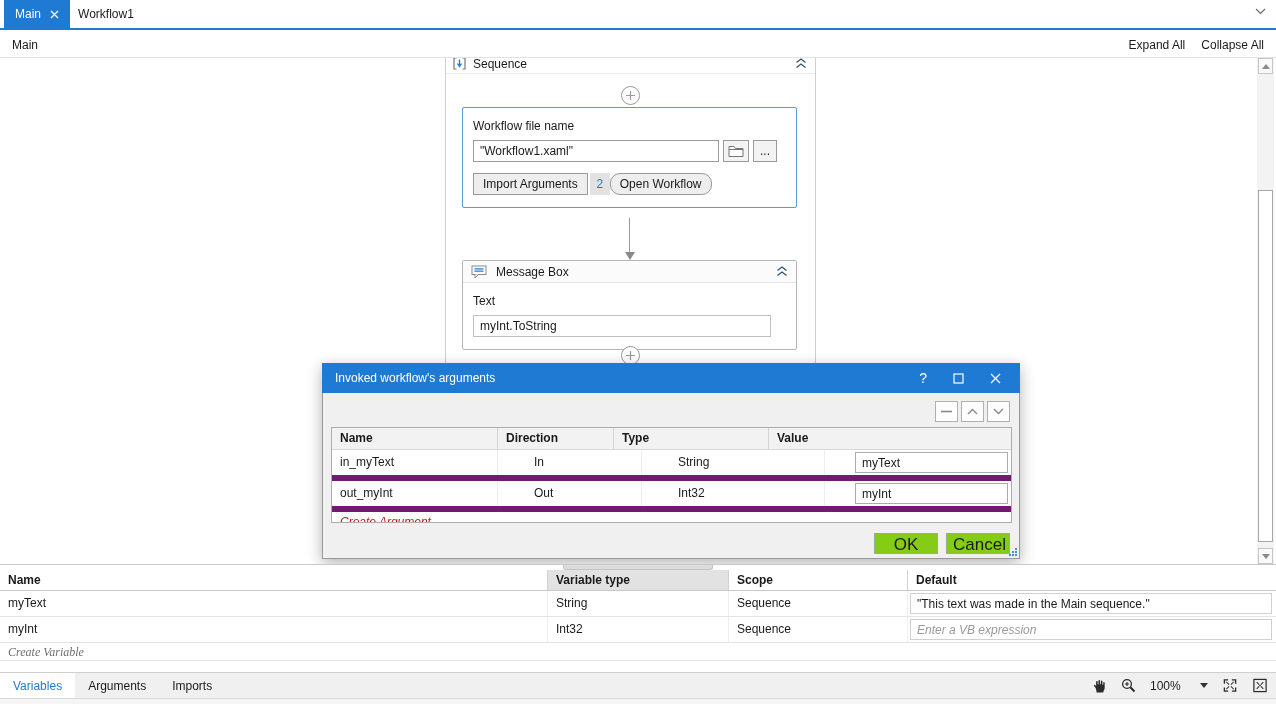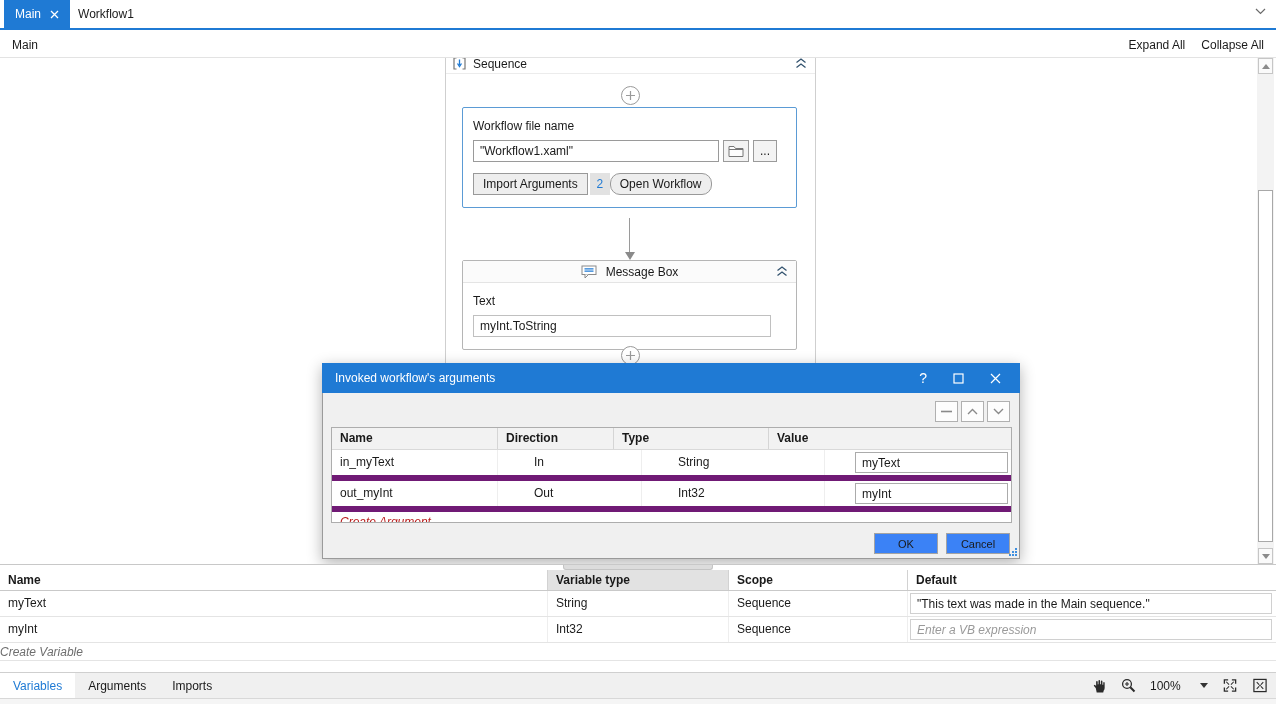--- a/index.html
+++ b/index.html
@@ -38,21 +38,21 @@
 
   .plus-circle { position:absolute; width:19px; height:19px; border-radius:50%;
                  border:1px solid #9a9a9a; background:#fff; display:flex; align-items:center; justify-content:center; }
 
   
   .card { position:absolute; width:335px; background:#fff; border-radius:2px; }
   .card.invoke { border:1px solid #5b9bd5; }
   .card.msgbox { border:1px solid #b5b5b5; }
   .card-header { height:22px; display:flex; align-items:center; gap:9px; padding:0 8px; position:relative; }
   .invoke .card-header { background:#cde1f5; border-bottom:1px solid #a9c6e8; }
-  .msgbox .card-header { background:#fbfbfb; border-bottom:1px solid #e4e4e4;justify-content:center; }
+  .msgbox .card-header { background:#fbfbfb; border-bottom:1px solid #e4e4e4; }
   .card-header .collapse { position:absolute; right:8px; top:5px; }
   .card-body { padding:9px 10px 12px 10px; }
   .field-label { margin:2px 0 7px 0; }
   .input-row { display:flex; gap:4px; align-items:center; }
   .textbox { height:22px; border:1px solid #9a9a9a; background:#fff; padding:0 6px;
              font-family:"Liberation Sans",sans-serif; font-size:12px; color:#1a1a1a; }
   .textbox::placeholder { font-style:italic; color:#9a9a9a; }
   .sq-btn { height:22px; background:#f3f3f3; border:1px solid #9a9a9a; display:flex;
             align-items:center; justify-content:center; font-size:12px; color:#1a1a1a; }
   .btn-row { display:flex; align-items:center; margin-top:11px; }
@@ -83,22 +83,22 @@
   .args-head .hc { height:21px; line-height:21px; padding-left:8px; font-weight:bold;
                    border-right:1px solid #d5d5d5; }
   .args-head .hc:last-child { border-right:none; }
   .args-row { border-bottom:6px solid #701a75;gap:28px; }
   .args-row .dc { height:25px; line-height:25px; padding-left:8px; border-right:1px solid #eee; }
   .args-row .vc { height:25px; padding:2px 3px 2px 2px; border-right:none; }
   .args-row .vc .textbox { width:100%; height:21px; border-color:#ababab; }
   .create-row { height:20px; line-height:20px; padding-left:8px; font-style:italic; color:#b91c1c;
                 border-bottom:1px solid #e3e3e3; }
   .dlg-buttons { position:absolute; right:9px; bottom:4px; display:flex; gap:8px; }
-  .dlg-btn { width:64px; height:21px; background:#3b82f6; border:1px solid #a3a3a3;
-             font-family:"Liberation Sans",sans-serif; font-size:11px; color:#1a1a1a; }
+  .dlg-btn { width:64px; height:21px; background:#84cc16; border:1px solid #a3a3a3;
+             font-family:"Liberation Sans",sans-serif; font-size:17px; color:#1a1a1a; }
   .resize-grip { position:absolute; right:1px; bottom:1px; }
 
   
   .vscroll { position:absolute; top:0; right:2px; width:17px; height:506px; background:#f3f3f3; }
   .vs-btn { position:absolute; left:1px; width:15px; height:16px; background:#fafafa;
             border:1px solid #c6c6c6; display:flex; align-items:center; justify-content:center; }
   .vs-up { top:0; } .vs-down { bottom:0; }
   .vs-thumb { position:absolute; left:1px; width:15px; top:132px; height:352px;
               background:#fff; border:1px solid #a8a8a8; }
 
@@ -110,22 +110,22 @@
   .vars-grid { display:grid; grid-template-columns:548px 181px 179px 1fr; }
   .vars-head { margin-top:5px; border-bottom:1px solid #c9c9c9; }
   .vars-head .hc { height:20px; line-height:20px; padding-left:8px; font-weight:bold;
                    border-right:1px solid #d2d2d2; background:#fff; }
   .vars-head .hc.sorted { background:#e2e2e2; }
   .vars-head .hc:last-child { border-right:none; }
   .vars-row { border-bottom:1px solid #e4e4e4; }
   .vars-row .dc { height:25px; line-height:25px; padding-left:8px; border-right:1px solid #eee; }
   .vars-row .vc { height:25px; padding:2px 4px 2px 2px; }
   .vars-row .vc .textbox { width:100%; height:21px; border-color:#d0d0d0; }
-  .create-var { height:18px; line-height:18px; padding-left:0; font-style:italic; color:#6e6e6e;
-                border-bottom:1px solid #e4e4e4; }
+  .create-var { height:18px; line-height:18px; padding-left:8px; font-style:italic; color:#6e6e6e;
+                border-bottom:1px solid #e4e4e4;font-family:Liberation Serif, serif; }
 
   
   .bottombar { position:absolute; top:672px; left:0; width:1276px; height:26px; background:#f0f0f0;
                border-top:1px solid #cfcfcf; display:flex; align-items:stretch; }
   .panel-tab { display:flex; align-items:center; padding:0 13px; color:#1a1a1a; }
   .panel-tab.selected { background:#fff; color:#1f7ad4; }
   .zoom-controls { margin-left:auto; display:flex; align-items:center; gap:14px; padding-right:8px; }
   .zoom-pct { min-width:36px; text-align:left; }
   .statusstrip { position:absolute; top:698px; left:0; width:1276px; height:6px; background:#f5f5f5;
                  border-top:1px solid #d8d8d8; }

